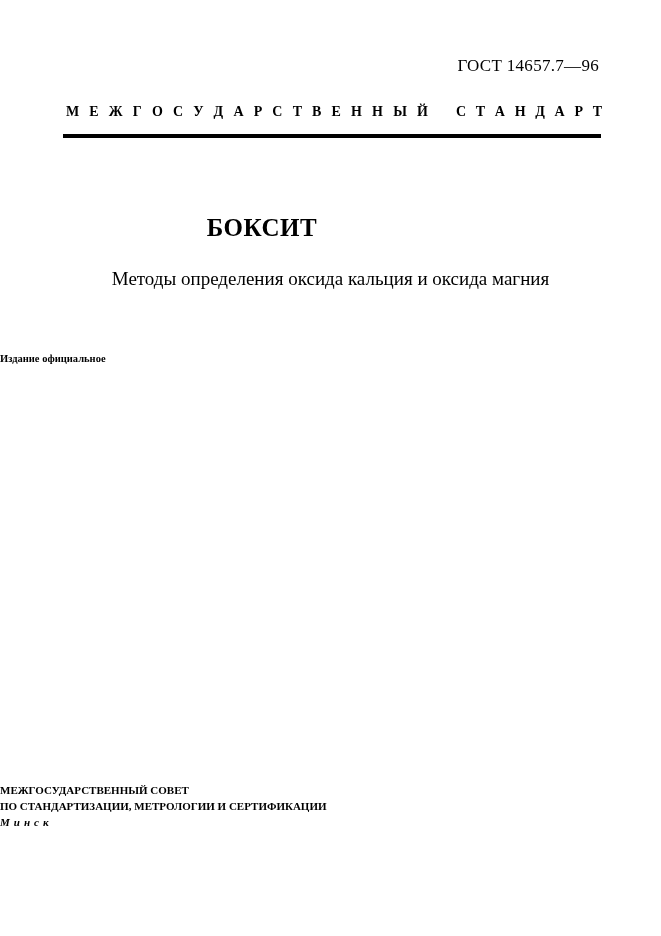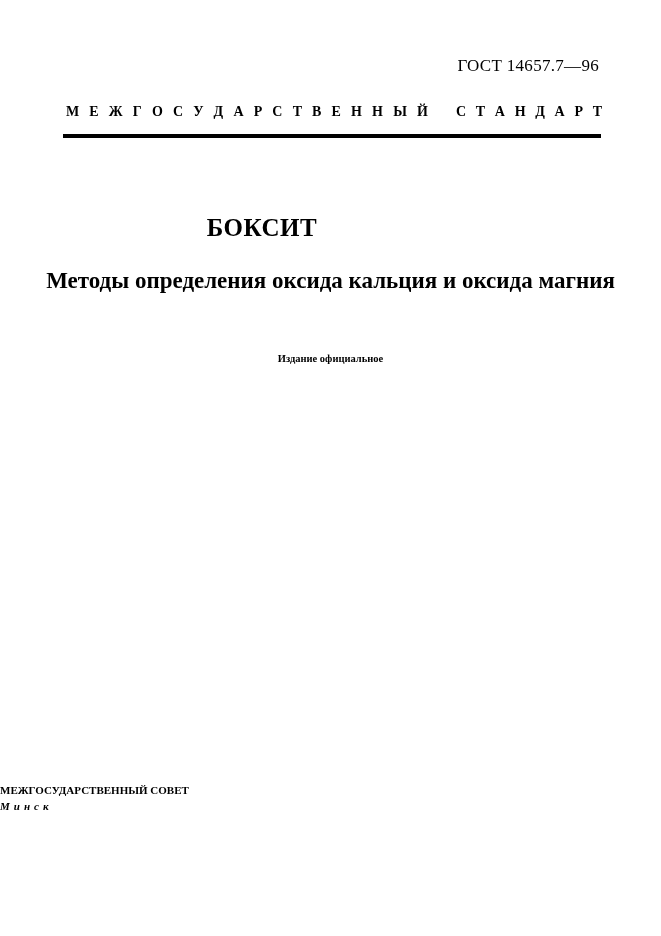--- a/index.html
+++ b/index.html
@@ -58,29 +58,28 @@
       font-size: 25px;
       font-weight: bold;
       letter-spacing: 0.5px;
     }
     .subtitle {
       position: absolute;
       top: 268px;
       left: 0;
       width: 661px;
       text-align: center;
-      font-size: 23px;
-      font-weight: bold;
+      font-size: 19px;
+      font-weight: normal;
     }
     .edition {
       position: absolute;
       top: 353px;
       left: 0;
       width: 661px;
-      text-align: center;
       font-size: 10.5px;
       font-weight: bold;
     }
     .publisher {
       position: absolute;
       top: 782px;
       left: 0;
       width: 661px;
       text-align: left;
       font-size: 11px;
@@ -133,14 +132,15 @@
 <div class="rule"></div>
 
 <div class="title">БОКСИТ</div>
 
 <div class="subtitle">Методы определения оксида кальция и оксида магния</div>
 
 <div class="edition">Издание официальное</div>
 
 <div class="publisher">
   <div>МЕЖГОСУДАРСТВЕННЫЙ СОВЕТ</div>
+  <div>ПО СТАНДАРТИЗАЦИИ, МЕТРОЛОГИИ И СЕРТИФИКАЦИИ</div>
   <div class="city">Минск</div>
 </div>
 
 </body></html>

